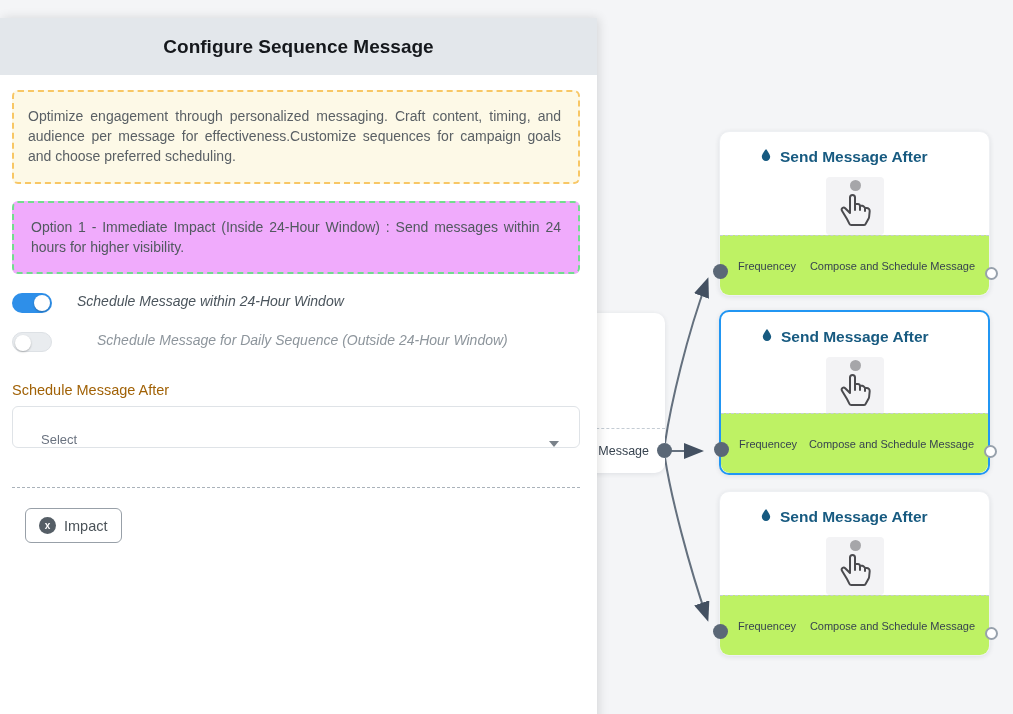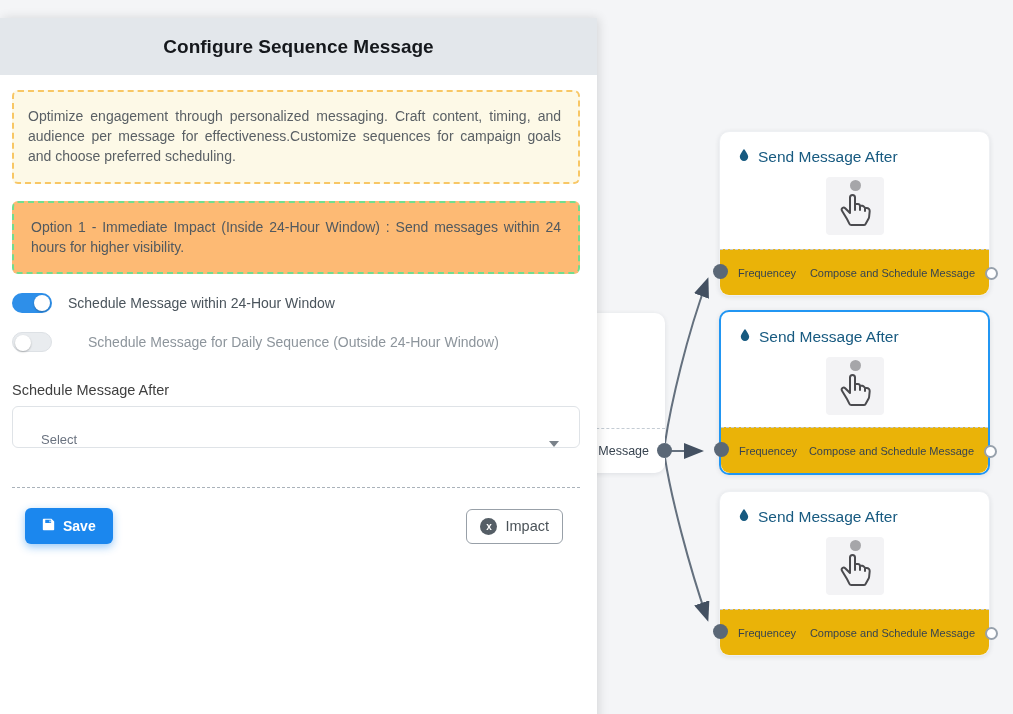--- a/index.html
+++ b/index.html
@@ -9,29 +9,29 @@
   
   .canvas { position:absolute; left:597px; top:0; width:416px; height:714px;
             background:#f4f5f7; }
   .edges { position:absolute; left:0; top:0; width:416px; height:714px; z-index:1; }
 
   .node { position:absolute; left:122px; width:271px; height:165px;
           background:#fff; border-radius:10px; z-index:3;
           box-shadow:0 1px 5px rgba(30,40,60,.10); border:1px solid #eef0f3; }
   .node.selected { border:2px solid #2196f3; }
   .node-title { display:flex; align-items:center; gap:7px; padding:15px 0 0 17px;
-                font-size:15.5px; font-weight:400; color:#175a80; }
+                font-size:15.5px; font-weight:700; color:#175a80;margin-left:22px; }
   .node-body { display:flex; justify-content:center; margin-top:10px; }
   .tap { position:relative; width:58px; height:58px; background:#f3f3f5;
          border-radius:4px; display:flex; align-items:center; justify-content:center; }
   .tap svg { margin-top:8px; }
   .tap .dot { position:absolute; top:3px; left:24px; width:11px; height:11px;
               border-radius:50%; background:#a6a6a9; }
-  .node-footer { position:absolute; left:0; right:0; bottom:0; height:46px;
-                 background:#eab308; border-top:1px dashed #c4ccd4;
+  .node-footer { position:absolute; left:0; right:0; bottom:0; height:60px;
+                 background:#bef264; border-top:1px dashed #c4ccd4;
                  border-radius:0 0 9px 9px; display:flex; align-items:center;
                  justify-content:space-between; padding:0 14px 0 18px;
                  font-size:11px; color:#37434f; }
   .port { position:absolute; border-radius:50%; z-index:4; }
   .port-in  { left:-7px; bottom:16px; width:15px; height:15px; background:#5b6877; }
   .port-out { right:-9px; bottom:15px; width:13px; height:13px; background:#fff;
               border:2.5px solid #97a1ac; }
 
   .source-node { position:absolute; left:-102px; top:313px; width:170px; height:160px;
                  background:#fff; border-radius:10px; z-index:2;
@@ -45,32 +45,32 @@
 
   
   .panel { position:absolute; left:0; top:18px; width:597px; height:714px;
            background:#fff; z-index:10; box-shadow:2px 0 10px rgba(0,0,0,.12); }
   .panel-header { height:57px; background:#e3e7eb; display:flex; align-items:center;
                   justify-content:center; font-size:19px; font-weight:700; color:#15181c; }
   .panel-content { padding:15px 17px 0 12px; }
   .note { border:2px dashed; border-radius:6px; padding:15px 17px; font-size:14px;
           line-height:1.42; text-align:justify; margin-bottom:17px; }
   .note-yellow { border-color:#f8c765; background:#fdf9e7; color:#5a6065;padding-left:14px; }
-  .note-green  { border-color:#72dd8e; background:#fdba74; color:#51595f; }
-  .toggle-row { display:flex; align-items:center; gap:16px; margin-top:19px; }
+  .note-green  { border-color:#72dd8e; background:#f0abfc; color:#51595f; }
+  .toggle-row { display:flex; gap:25px; margin-top:19px;font-style:italic; }
   .switch { width:40px; height:20px; border-radius:10px; position:relative; flex:0 0 auto; cursor:pointer; }
   .switch .knob { position:absolute; top:2px; width:16px; height:16px; border-radius:50%;
                   background:#fff; box-shadow:0 1px 2px rgba(0,0,0,.25); }
   .switch.on  { background:#2e8fe9; }
   .switch.on .knob { right:2px; }
   .switch.off { background:#e9ecef; border:1px solid #dde1e5; }
   .switch.off .knob { left:2px; }
   .toggle-label { font-size:14px; color:#4a545c; }
   .toggle-row.muted .toggle-label { color:#8d959c;margin-left:20px; }
-  .field-label { margin-top:30px; font-size:14.5px; color:#404040; }
+  .field-label { margin-top:30px; font-size:14.5px; color:#a16207; }
   .select { margin-top:8px; height:42px; border:1px solid #dfe3e7; border-radius:6px;
             background:#fff; display:flex; align-items:flex-end; justify-content:space-between;
             padding:0 20px 0 28px; color:#6b7380; font-size:13px; cursor:pointer; }
   .caret { width:0; height:0; border-left:5px solid transparent; border-right:5px solid transparent;
            border-top:6px solid #7a828a; }
   .divider { border-top:1px dashed #aab2ba; margin-top:39px; }
   .actions { display:flex; justify-content:space-between; align-items:center;
              padding:20px 17px 0 13px; }
   .btn { display:flex; align-items:center; gap:8px; border-radius:6px; cursor:pointer;
          font-family:"Liberation Sans", sans-serif; }
@@ -202,27 +202,19 @@
 
     <div class="field-label">Schedule Message After</div>
     <div class="select">
       <span>Select</span>
       <span class="caret"></span>
     </div>
 
     <div class="divider"></div>
 
     <div class="actions">
-      <button class="btn btn-save">
-        <span>
-          <svg width="13" height="13" viewBox="0 0 16 16" fill="#fff">
-              <path d="M2 1h9.6L15 4.4V14a1 1 0 0 1-1 1H2a1 1 0 0 1-1-1V2a1 1 0 0 1 1-1zm2 1v4.2h7.2V2H4zm5.2 1h1.4v2.3H9.2V3zM4 9.2h8V15H4V9.2z"></path>
-            </svg>
-        </span>
-        <span>Save</span>
-      </button>
       <button class="btn btn-close">
         <span class="close-ico">x</span>
         <span>Impact</span>
       </button>
     </div>
   </div>
 </div>
 
 </body></html>

